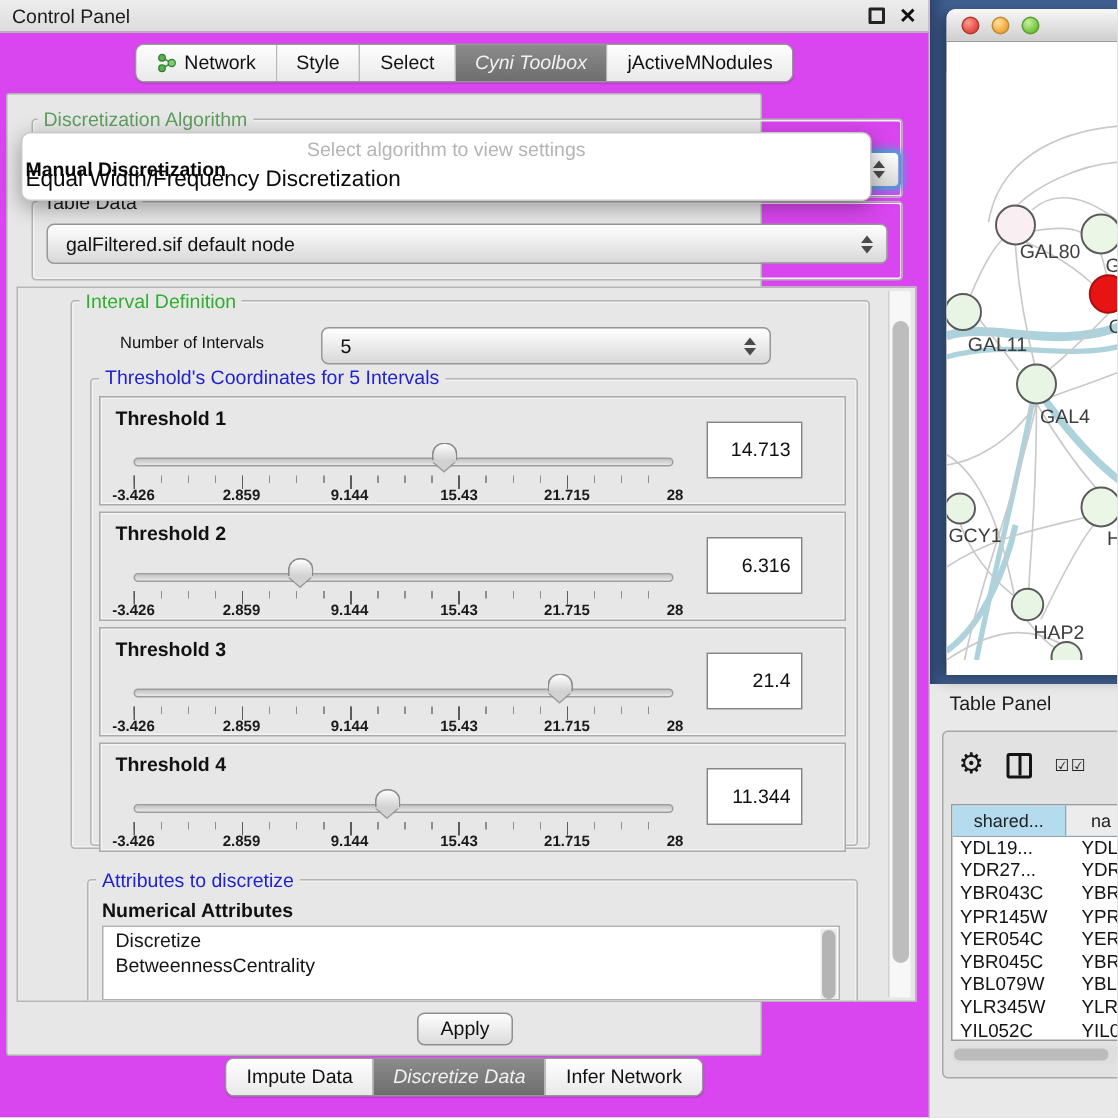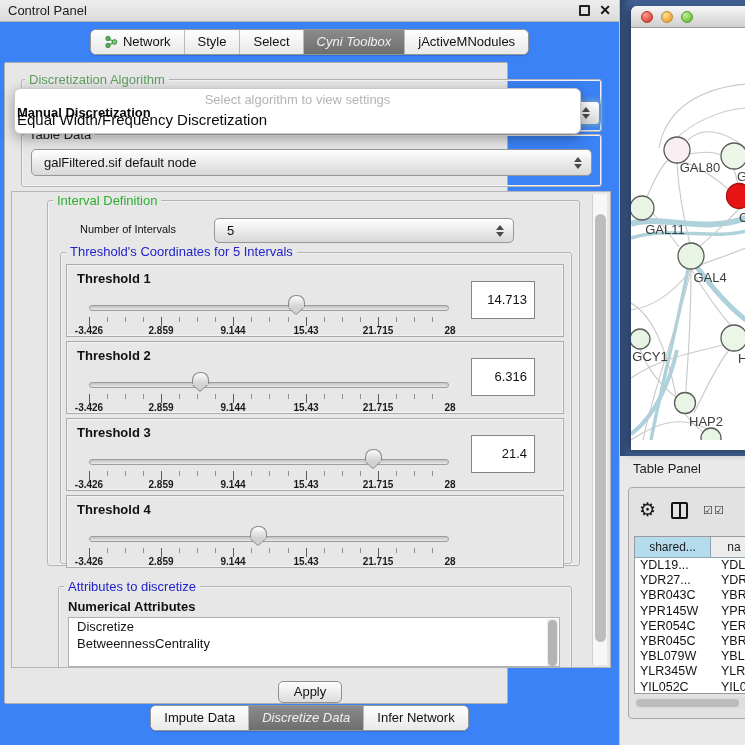--- a/index.html
+++ b/index.html
@@ -1,21 +1,21 @@
 <!DOCTYPE html>
 <html><head>
 <meta charset="utf-8">
 <style>
   * { margin:0; padding:0; box-sizing:border-box; }
   html,body { width:745px; height:745px; }
   body { font-family:"Liberation Sans", sans-serif; background:#e4e4e4; overflow:hidden; }
   .stage { position:relative; width:745px; height:745px; overflow:hidden; background:#e4e4e4; }
 
   
-  .control-panel { position:absolute; left:0; top:0; width:620px; height:745px; background:#3b82f6; border-right:1px solid #c3c3c3; }
+  .control-panel { position:absolute; left:0; top:0; width:620px; height:745px; background:#d946ef; border-right:1px solid #c3c3c3; }
   .cp-titlebar { position:absolute; left:0; top:0; width:100%; height:22px;
     background:linear-gradient(#ededed,#dcdcdc); border-bottom:1px solid #b3b3b3;
     display:flex; align-items:center; padding:0 8px; }
   .cp-title { font-size:13px; color:#1c1c1c; }
   .cp-titlebar .spacer { flex:1; }
   .float-icon { width:11px; height:11px; border:2px solid #222; border-radius:1px; margin-right:9px; }
   .close-icon { font-size:14px; font-weight:bold; color:#111; line-height:11px; }
 
   .cp-tabbar { position:absolute; left:0; top:29px; width:100%; display:flex; justify-content:center; }
   .seg { display:flex; border:1px solid #969696; border-radius:6px; overflow:hidden; background:#fff; box-shadow:0 1px 1px rgba(0,0,0,.15); }
@@ -87,21 +87,21 @@
   .attr-label { left:52px; top:387px; color:#2222cc; }
   .attr-header { position:absolute; left:56px; top:407px; font-size:13px; font-weight:bold; color:#111; }
   .attr-list { position:absolute; left:56px; top:425px; width:492px; height:50px; background:#fff; border:1px solid #b0b0b0; overflow:hidden; }
   .attr-list .item { font-size:13px; color:#141414; padding:1px 0 0 8px; line-height:16px; white-space:nowrap; }
   .list-scroll { position:absolute; right:1px; top:1px; width:11px; height:48px; background:#ececec; }
   .list-scroll .lthumb { position:absolute; left:1px; top:1px; width:9px; height:46px; background:#b4b4b4; border-radius:5px; }
 
   .v-scrollbar { position:absolute; right:3px; top:2px; width:15px; height:471px; background:#f7f7f7; border-left:1px solid #d0d0d0; }
   .v-scrollbar .vthumb { position:absolute; left:2px; top:20px; width:11px; height:428px; background:#bdbdbd; border-radius:6px; }
 
-  .apply-row { position:absolute; left:0; top:605px; width:610px; height:35px; display:flex; justify-content:center; align-items:flex-end; }
+  .apply-row { position:absolute; left:0; top:605px; width:610px; height:35px; display:flex; justify-content:center; align-items:center; }
   .apply-btn { width:64px; height:22px; border:1px solid #8f8f8f; border-radius:5px;
     background:linear-gradient(#fefefe,#dcdcdc); font-size:13px; color:#111; text-align:center; line-height:20px; }
 
   .cp-bottombar { position:absolute; left:0; top:705px; width:100%; display:flex; justify-content:center; }
 
   
   .right-pane { position:absolute; left:620px; top:0; width:125px; height:745px; background:#e9e9e9; overflow:hidden; }
   .desktop { position:absolute; left:0; top:0; width:125px; height:456px; background:#47689c;
     box-shadow:inset 10px 0 12px -6px rgba(10,25,50,.55); }
   .net-window { position:absolute; left:11px; top:6px; width:180px; height:444px; background:#fff;
@@ -290,20 +290,21 @@
                 <div class="major"></div>
               </div>
     <div class="tlabels">
       <span class="tl" style="left:0px">-3.426</span>
       <span class="tl" style="left:72px">2.859</span>
       <span class="tl" style="left:144px">9.144</span>
       <span class="tl" style="left:217px">15.43</span>
       <span class="tl" style="left:289px">21.715</span>
       <span class="tl" style="left:361px">28</span>
     </div>
+    <div class="val-box">11.344</div>
   </div>
 </div>
 
         <div class="group attr-group"></div>
         <div class="group-label attr-label">Attributes to discretize</div>
         <div class="attr-header">Numerical Attributes</div>
         <div class="attr-list">
           <div class="item">Discretize</div>
           <div class="item">BetweennessCentrality</div>
           <div class="list-scroll">

